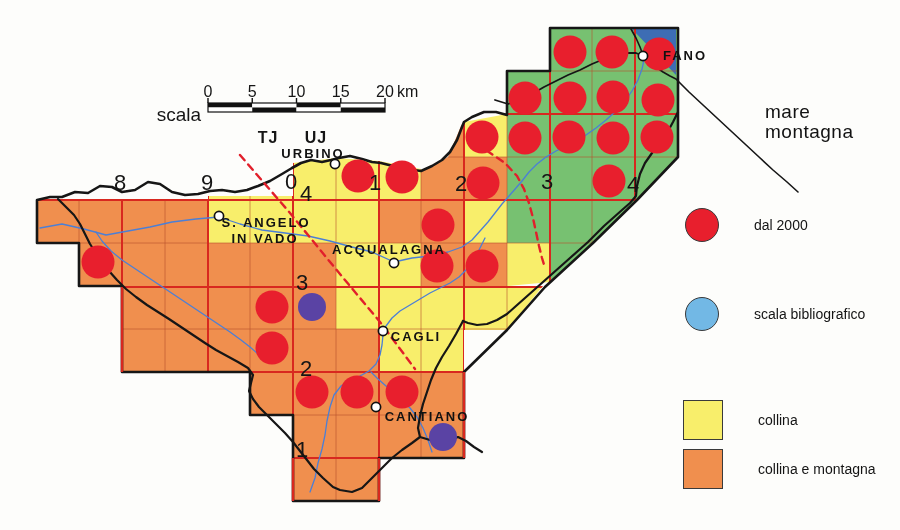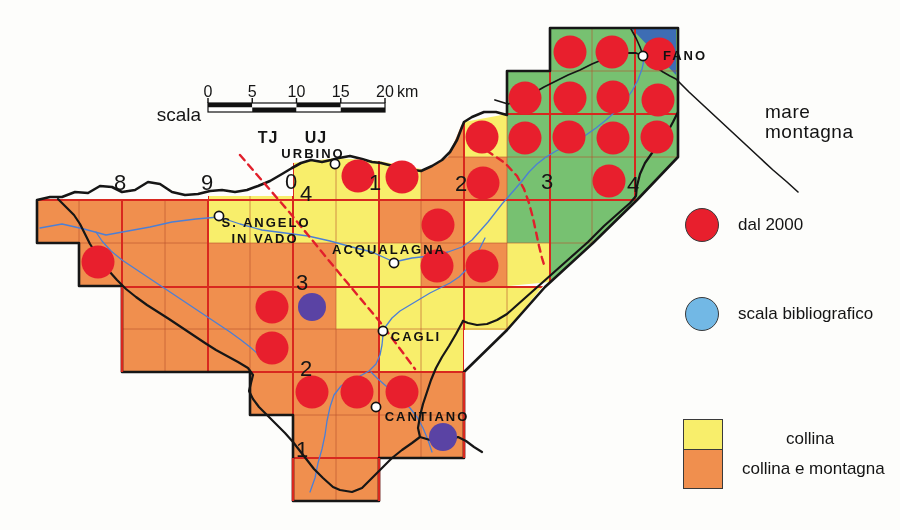--- a/index.html
+++ b/index.html
@@ -14,21 +14,21 @@
   .t-scala{font-size:19px;fill:#151515;}
   
   .sea-label{position:absolute;left:765px;top:66px;color:#121212;font-size:19px;
              line-height:19.5px;letter-spacing:0.5px;margin-top:36px;}
   
   .legend{position:absolute;left:673px;top:0;width:225px;height:530px;}
   .legend-item{position:absolute;left:0;display:flex;align-items:center;}
   .marker{display:inline-block;box-sizing:border-box;border:1.5px solid #3a3a3a;flex:0 0 auto;}
   .marker.circle{width:34px;height:34px;border-radius:50%;margin-left:12px;}
   .marker.square{width:40px;height:40px;border-radius:0;margin-left:10px;}
-  .legend-label{font-size:17px;color:#141414;margin-left:19px;white-space:nowrap;}
+  .legend-label{font-size:14px;color:#141414;margin-left:35px;white-space:nowrap;}
 </style>
 </head>
 <body>
 
 <div class="stage">
 
   <svg class="map-svg" id="mapSvg" width="900" height="530" viewBox="0 0 900 530">
       <polygon points="37,199 208,199 208,243 336,243 336,329 379,329 379,372 464,372 464,458 379,458 379,501 293,501 293,415 250,415 250,372 122,372 122,286 79,286 79,243 37,243" fill="#f08f4e"></polygon>
       <polygon points="421,171 448,157 461,126 464,122 464,157 507,157 507,200 464,200 464,243 379,243 379,200 421,200" fill="#f08f4e"></polygon>
       <polygon points="421,243 507,243 507,286 421,286" fill="#f08f4e"></polygon>
@@ -179,21 +179,21 @@
 
   <div class="legend">
     <div class="legend-item" style="top: 208px;">
       <span class="marker circle" style="background: rgb(232, 31, 45);"></span>
       <span class="legend-label">dal 2000</span>
     </div>
     <div class="legend-item" style="top: 297px;">
       <span class="marker circle" style="background: rgb(114, 184, 229);"></span>
       <span class="legend-label">scala bibliografico</span>
     </div>
-    <div class="legend-item" style="top: 419px; gap: 44px;">
+    <div class="legend-item" style="top: 400px;">
       <span class="marker square" style="background: rgb(248, 238, 107);"></span>
       <span class="legend-label">collina</span>
     </div>
     <div class="legend-item" style="top: 449px; align-items: center;">
       <span class="marker square" style="background: rgb(240, 143, 78);"></span>
       <span class="legend-label">collina e montagna</span>
     </div>
   </div>
 </div>
 

